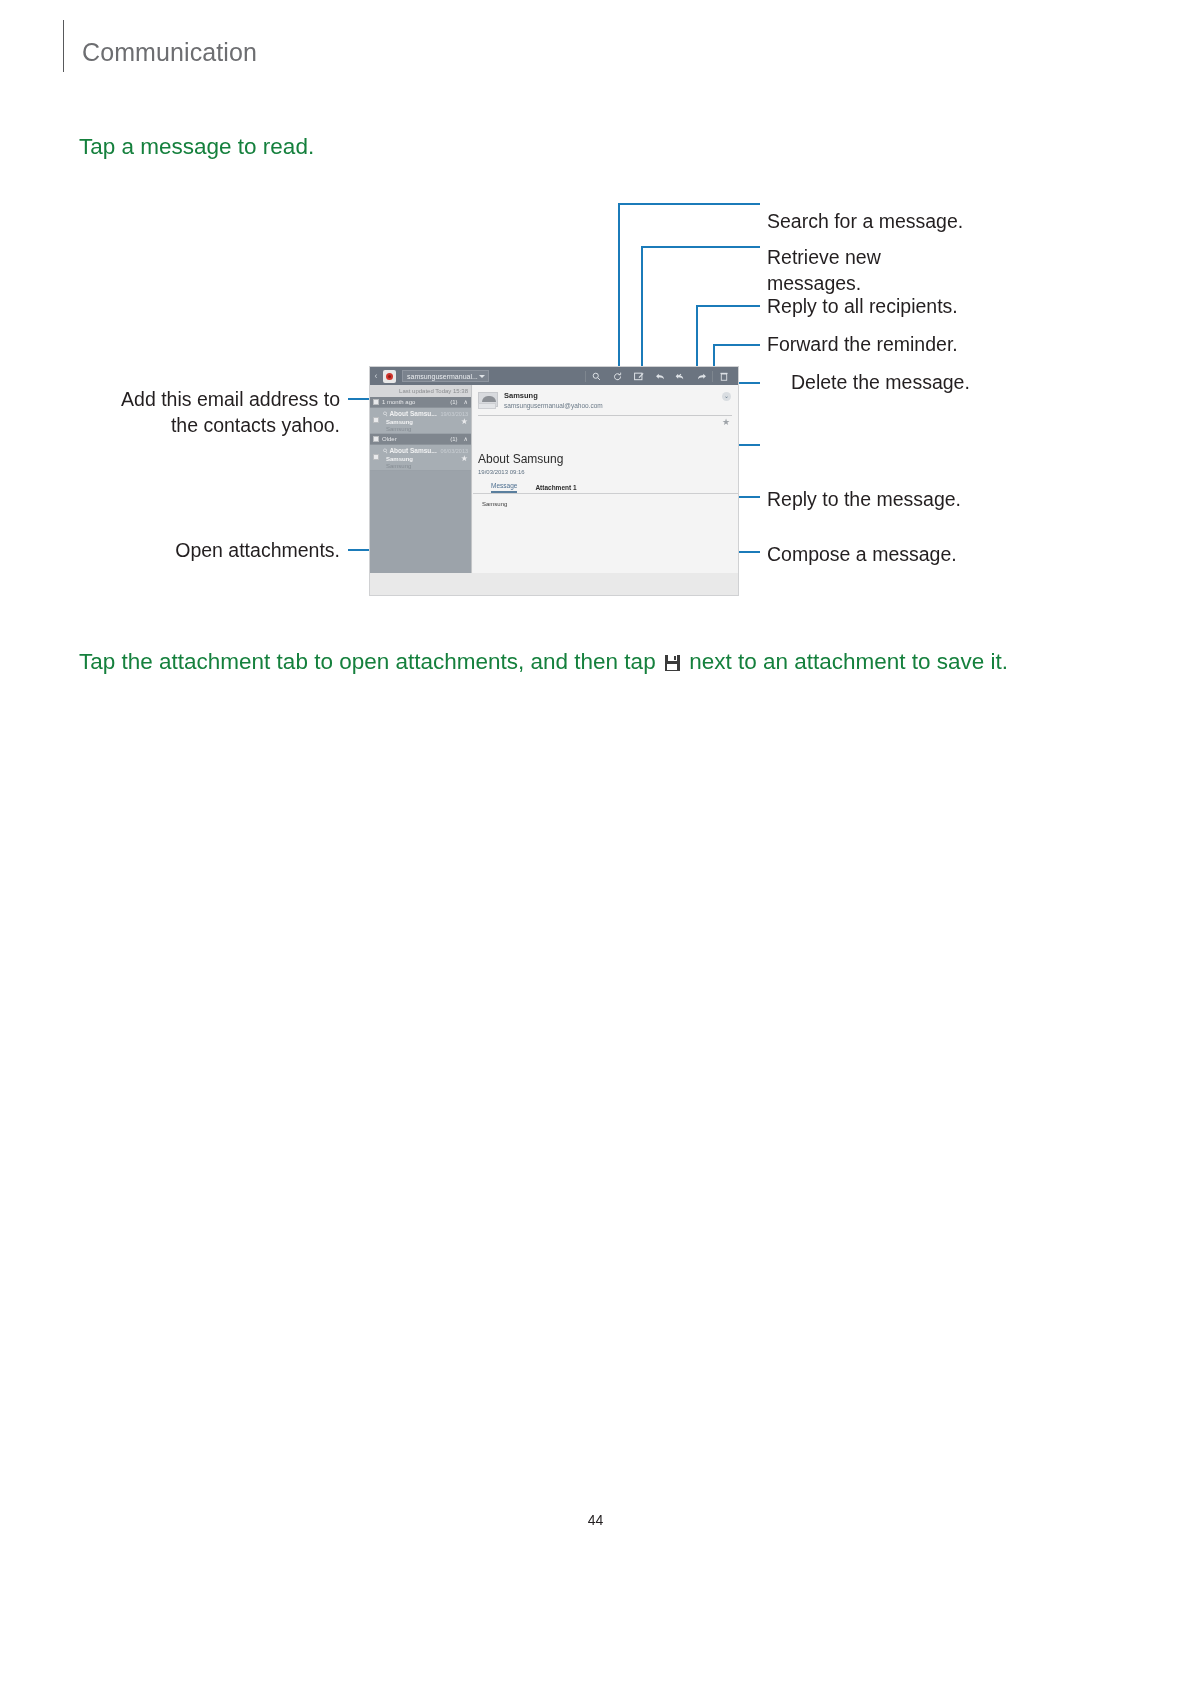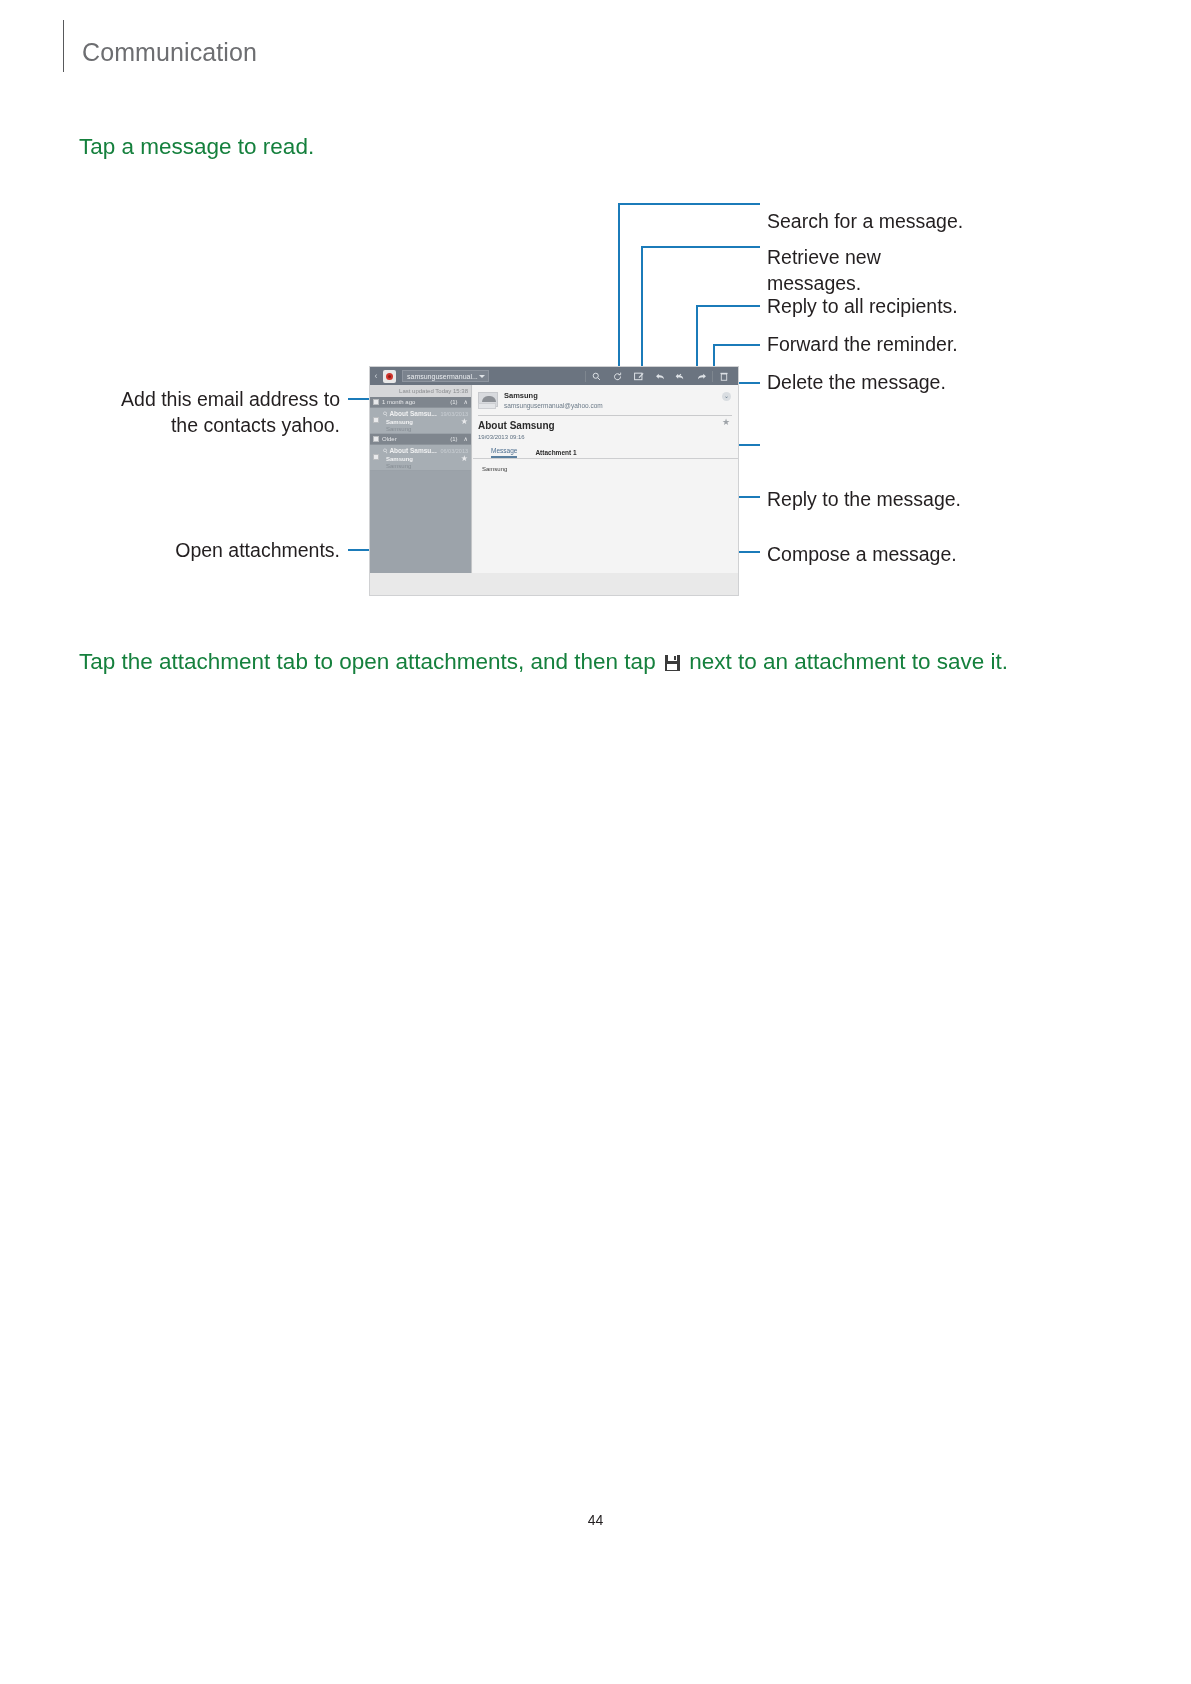--- a/index.html
+++ b/index.html
@@ -175,21 +175,21 @@
   .sender-name { font-size: 7.5px; font-weight: bold; color: #2b2b2b; }
   .sender-mail { font-size: 6.5px; color: #6b7a88; margin-top: 2px; }
   .sender-expand {
     position: absolute; right: 7px; top: 7px; width: 9px; height: 9px;
     border-radius: 50%; background: #d9dde1; color: #5f7486;
     font-size: 6px; line-height: 9px; text-align: center;
   }
   .hr-thin { height:1px; background:#c9cacc; margin: 2px 6px 0 5px; }
 
   .subject-block { padding: 4px 6px 0 5px; position: relative; }
-  .subject-line { font-size: 10px; font-weight: bold; color: #2b2b2b; }
+  .subject-line { font-size: 12px; font-weight: normal; color: #2b2b2b; margin-top: 32px; }
   .subject-date { font-size: 6px; color: #5d6f80; margin-top: 3px; }
   .subject-star {
     position: absolute; right: 8px; top: 2px; font-size: 9px; color: #9ea3a8;
     line-height:1;
   }
 
   .tabs-row {
     display: flex; align-items: flex-end; gap: 18px;
     padding: 7px 6px 0 18px; border-bottom: 1px solid #cdced0;
   }
@@ -384,21 +384,21 @@
       <div class="body-text">Samsung</div>
     </div>
 
     <div class="device-bottom"></div>
   </div>
 
   <div class="callout right" style="left:767px; top:176px; width:260px;margin-top:32px;">Search for a message.</div>
   <div class="callout right" style="left:767px; top:244px; width:160px;">Retrieve new messages.</div>
   <div class="callout right" style="left:767px; top:293px; width:270px;">Reply to all recipients.</div>
   <div class="callout right" style="left:767px; top:331px; width:270px;">Forward the reminder.</div>
-  <div class="callout right" style="left:767px; top:369px; width:270px;">Delete the message.</div>
+  <div class="callout right" style="left:791px; top:369px; width:270px;">Delete the message.</div>
   <div class="callout right" style="left:767px; top:486px; width:270px;">Reply to the message.</div>
   <div class="callout right" style="left:767px; top:541px; width:270px;">Compose a message.</div>
 
   <div class="callout left" style="left:100px; top:386px; width:240px;">Add this email address to the contacts yahoo.</div>
   <div class="callout left" style="left:100px; top:537px; width:240px;">Open attachments.</div>
 </div>
 
 <div class="para para-bottom">
   <span>Tap the attachment tab to open attachments, and then tap</span>
   <span class="inline-save-icon">

